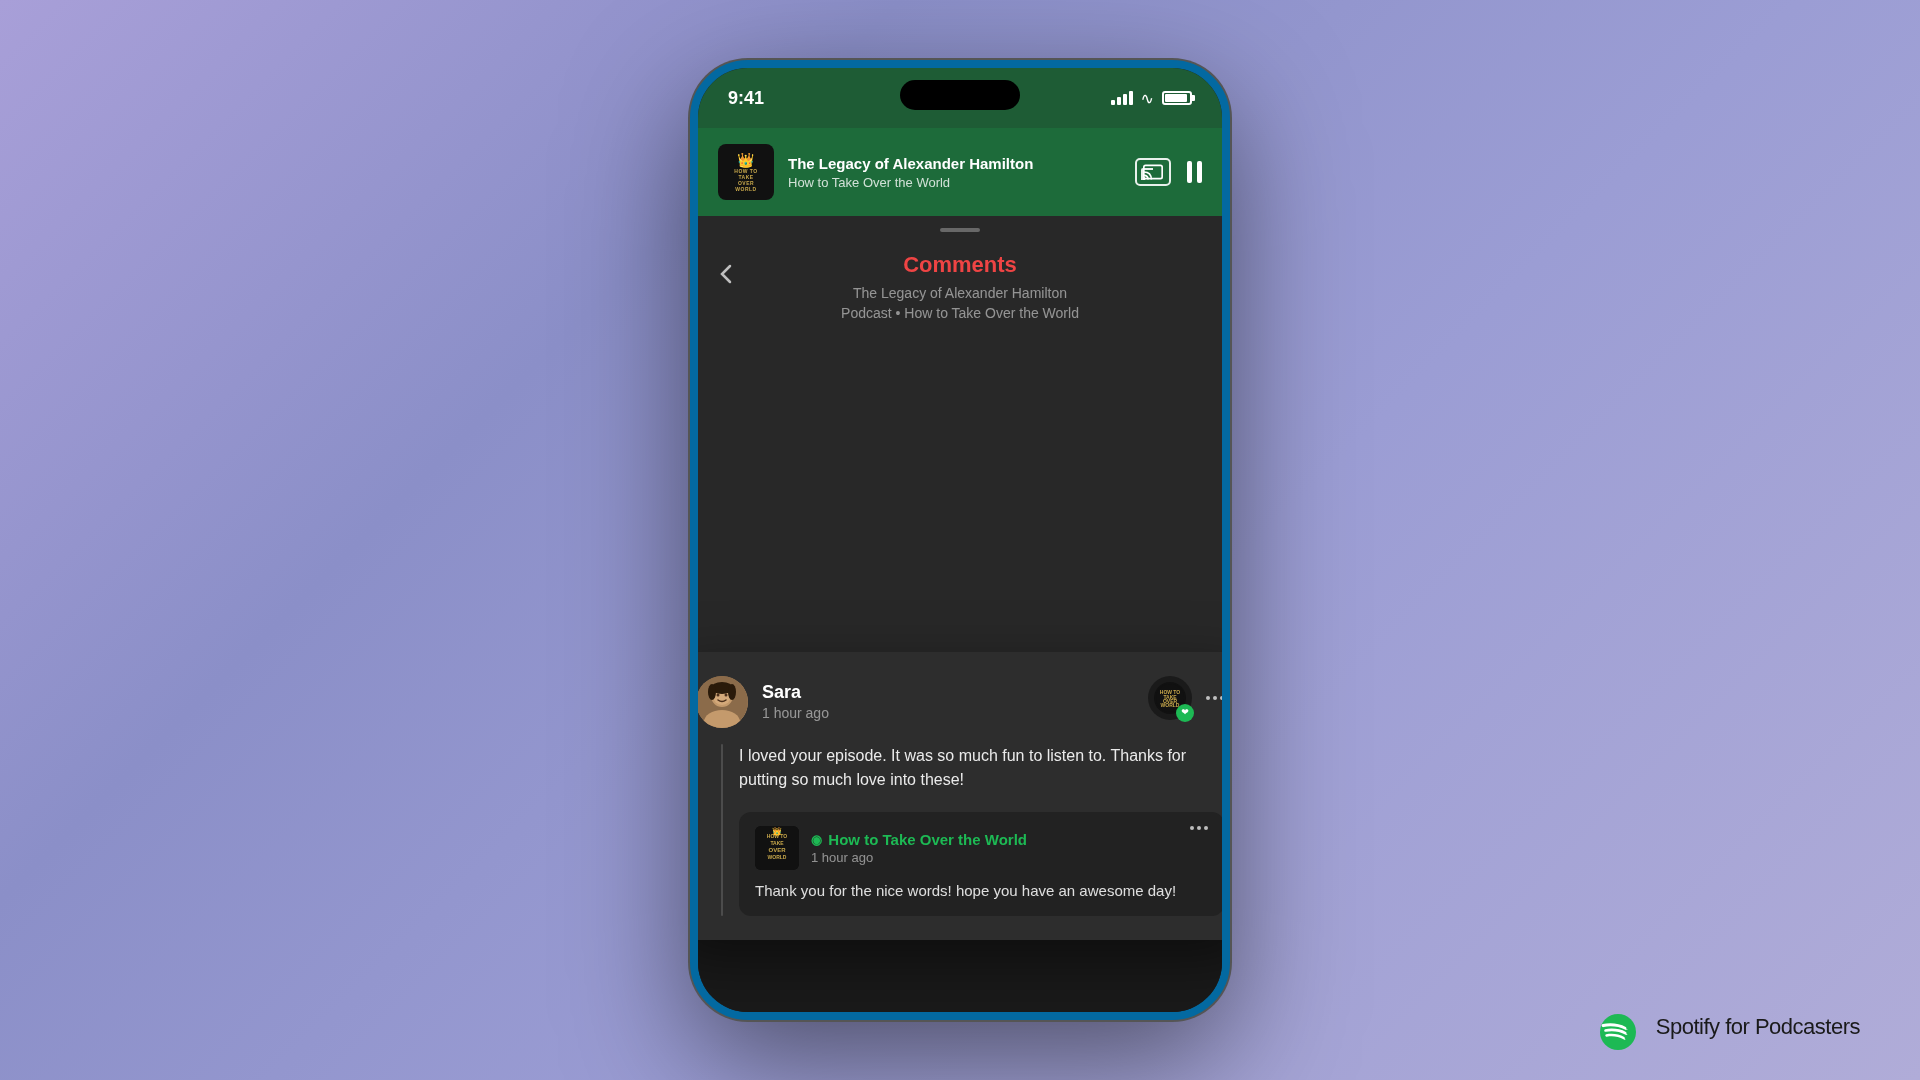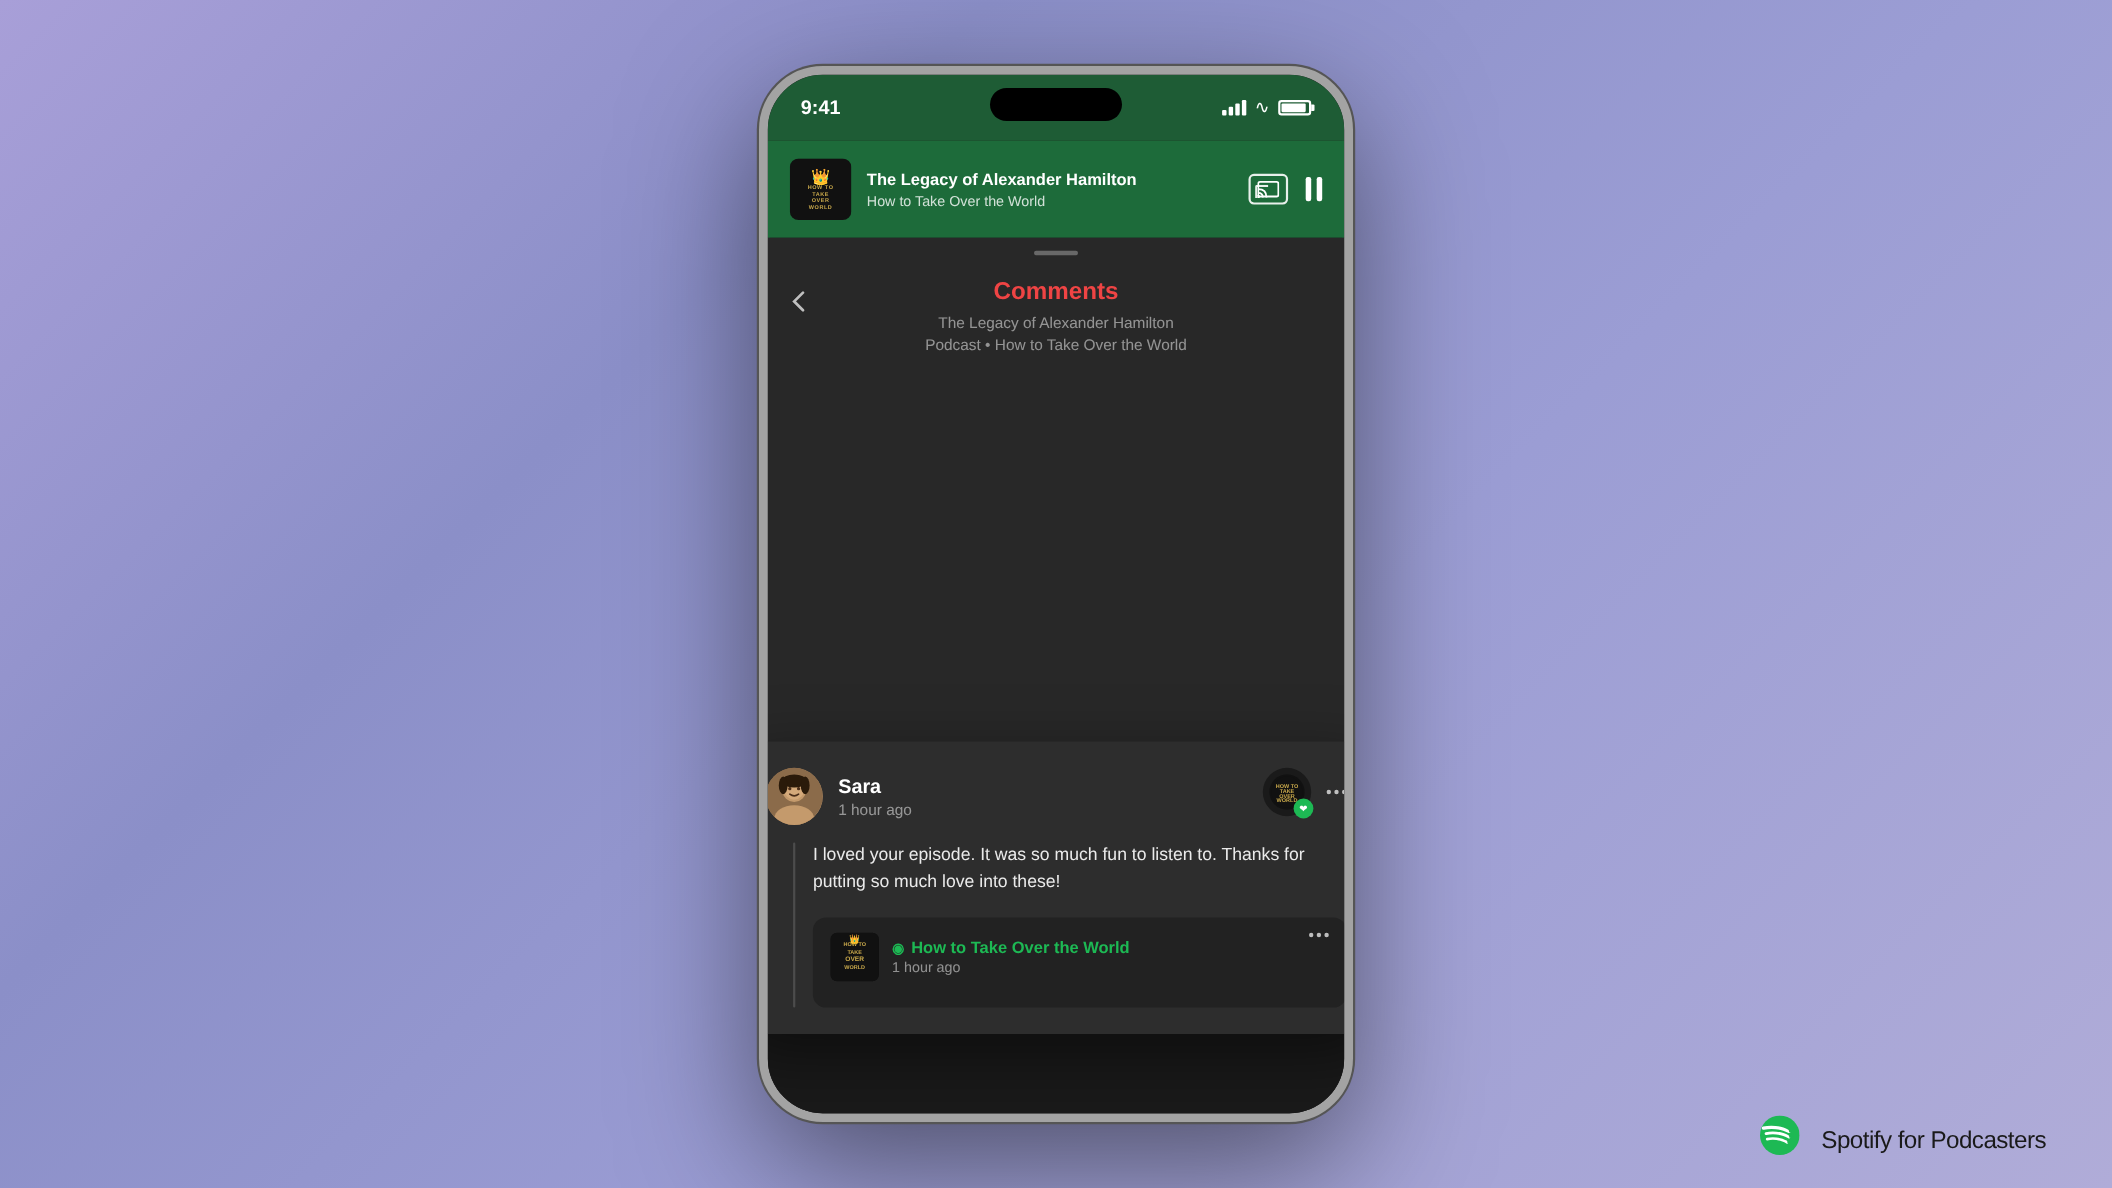--- a/index.html
+++ b/index.html
@@ -15,21 +15,21 @@
       overflow: hidden;
       position: relative;
     }
 
     
     .spotify-branding {
       position: absolute;
       bottom: 30px;
       right: 60px;
       display: flex;
-      align-items: flex-end;
+      align-items: flex-start;
       gap: 20px;
     }
 
     .spotify-logo {
       width: 36px;
       height: 36px;
     }
 
     .spotify-branding-text {
       font-size: 22px;
@@ -41,21 +41,21 @@
     .spotify-branding-text span {
       font-weight: 400;
     }
 
     
     .phone-frame {
       width: 540px;
       height: 960px;
       background: #1a1a1a;
       border-radius: 58px;
-      border: 8px solid #a3a3a3;
+      border: 8px solid #0369a1;
       box-shadow:
         0 0 0 2px #555,
         0 40px 120px rgba(0,0,0,0.5),
         inset 0 0 0 2px #2a2a2a;
       position: relative;
       overflow: hidden;
     }
 
     
     .status-bar {
@@ -653,20 +653,21 @@
                   </div>
                   <span class="reply-time">1 hour ago</span>
                 </div>
               </div>
               <div class="reply-more-dots more-dots">
                 <div class="dot"></div>
                 <div class="dot"></div>
                 <div class="dot"></div>
               </div>
             </div>
+            <p class="reply-text">Thank you for the nice words! hope you have an awesome day!</p>
           </div>
 
         </div>
       </div>
 
     </div>
 
     <div class="bottom-area"></div>
   </div>
 

